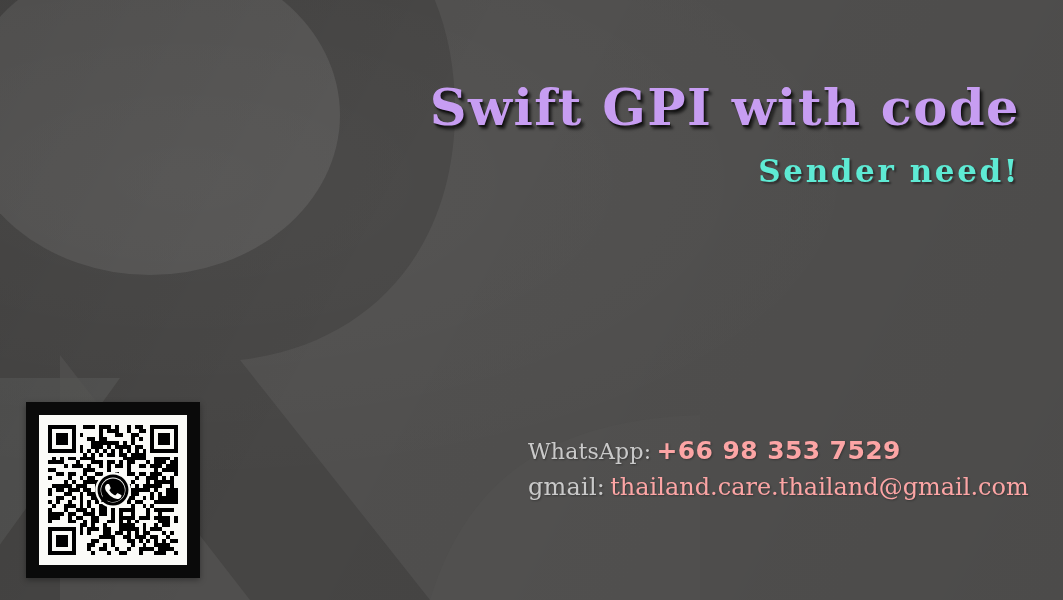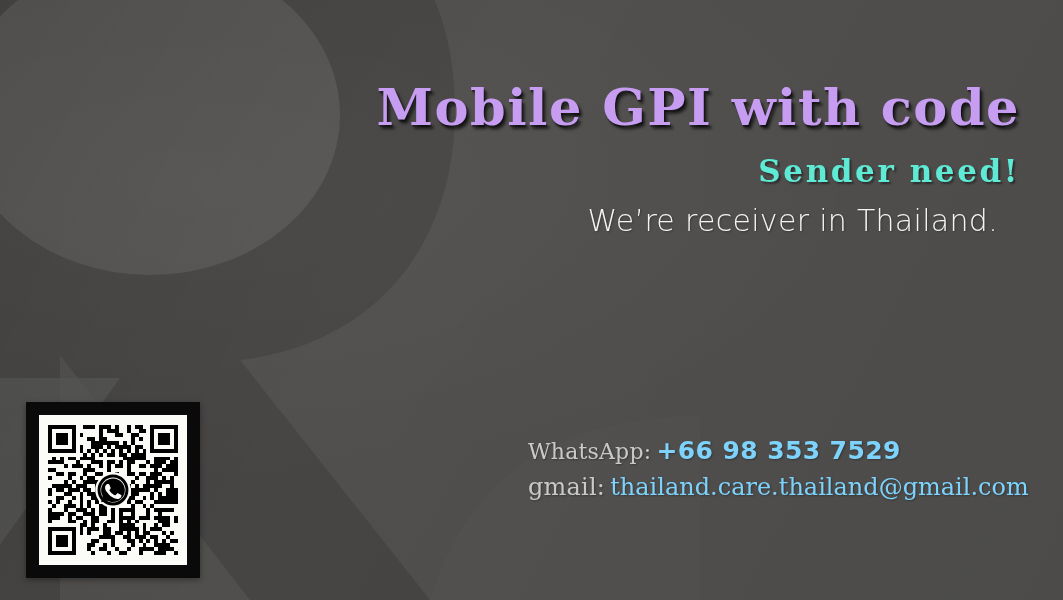--- a/index.html
+++ b/index.html
@@ -136,21 +136,21 @@
     text-shadow: 1px 1px 2px rgba(0,0,0,0.30);
   }
   .c-label {
     font-size: 22px;
     font-weight: 400;
     color: #c9c9c9;
     letter-spacing: 0.2px;
   }
   .c-value {
     font-size: 25px;
-    color: #7dd3fc;
+    color: #fca5a5;
   }
   .c-value.strong {
     font-family: "DejaVu Sans", sans-serif;
     font-weight: 700;
     font-size: 25px;
     letter-spacing: 0.4px;
   }
   .contact-row.link .c-label,
   .contact-row.email .c-label,
   .contact-row.email .c-value {
@@ -179,23 +179,22 @@
 
       <path d="M -120 378 L 120 378 L -40 600 L -120 600 Z" fill="#565554" opacity="0.75"></path>
 
       <path d="M 430 600 C 470 470 560 420 700 415 L 700 600 Z" fill="#545352" opacity="0.55"></path>
     </g>
   </svg>
 
   <div class="lighting"></div>
 
   <div class="headlines">
-    <h1 class="title">Mobile GPI with code</h1>
+    <h1 class="title">Swift GPI with code</h1>
     <div class="subtitle">Sender need!</div>
-    <div class="tagline">We’re receiver in Thailand.</div>
   </div>
 
   <div class="qr-frame">
     <div class="qr-inner">
       <svg class="qr-svg" viewBox="0 0 33 33" shape-rendering="crispEdges" aria-hidden="true">
         <rect width="33" height="33" fill="#fbfbf8"></rect>
         <g fill="#000000" id="qr-gen">
             <path d="M0 0h1v1h-1zM1 0h1v1h-1zM2 0h1v1h-1zM3 0h1v1h-1zM4 0h1v1h-1zM5 0h1v1h-1zM6 0h1v1h-1zM9 0h1v1h-1zM10 0h1v1h-1zM11 0h1v1h-1zM13 0h1v1h-1zM14 0h1v1h-1zM15 0h1v1h-1zM17 0h1v1h-1zM20 0h1v1h-1zM22 0h1v1h-1zM23 0h1v1h-1zM26 0h1v1h-1zM27 0h1v1h-1zM28 0h1v1h-1zM29 0h1v1h-1zM30 0h1v1h-1zM31 0h1v1h-1zM32 0h1v1h-1zM0 1h1v1h-1zM6 1h1v1h-1zM13 1h1v1h-1zM15 1h1v1h-1zM16 1h1v1h-1zM17 1h1v1h-1zM20 1h1v1h-1zM23 1h1v1h-1zM24 1h1v1h-1zM26 1h1v1h-1zM32 1h1v1h-1zM0 2h1v1h-1zM2 2h1v1h-1zM3 2h1v1h-1zM4 2h1v1h-1zM6 2h1v1h-1zM8 2h1v1h-1zM13 2h1v1h-1zM17 2h1v1h-1zM18 2h1v1h-1zM21 2h1v1h-1zM22 2h1v1h-1zM26 2h1v1h-1zM28 2h1v1h-1zM29 2h1v1h-1zM30 2h1v1h-1zM32 2h1v1h-1zM0 3h1v1h-1zM2 3h1v1h-1zM3 3h1v1h-1zM4 3h1v1h-1zM6 3h1v1h-1zM10 3h1v1h-1zM11 3h1v1h-1zM13 3h1v1h-1zM14 3h1v1h-1zM21 3h1v1h-1zM23 3h1v1h-1zM26 3h1v1h-1zM28 3h1v1h-1zM29 3h1v1h-1zM30 3h1v1h-1zM32 3h1v1h-1zM0 4h1v1h-1zM2 4h1v1h-1zM3 4h1v1h-1zM4 4h1v1h-1zM6 4h1v1h-1zM11 4h1v1h-1zM12 4h1v1h-1zM13 4h1v1h-1zM14 4h1v1h-1zM15 4h1v1h-1zM16 4h1v1h-1zM17 4h1v1h-1zM19 4h1v1h-1zM21 4h1v1h-1zM26 4h1v1h-1zM28 4h1v1h-1zM29 4h1v1h-1zM30 4h1v1h-1zM32 4h1v1h-1zM0 5h1v1h-1zM6 5h1v1h-1zM8 5h1v1h-1zM11 5h1v1h-1zM12 5h1v1h-1zM13 5h1v1h-1zM15 5h1v1h-1zM17 5h1v1h-1zM18 5h1v1h-1zM19 5h1v1h-1zM20 5h1v1h-1zM22 5h1v1h-1zM23 5h1v1h-1zM26 5h1v1h-1zM32 5h1v1h-1zM0 6h1v1h-1zM1 6h1v1h-1zM2 6h1v1h-1zM3 6h1v1h-1zM4 6h1v1h-1zM5 6h1v1h-1zM6 6h1v1h-1zM8 6h1v1h-1zM10 6h1v1h-1zM12 6h1v1h-1zM14 6h1v1h-1zM16 6h1v1h-1zM18 6h1v1h-1zM20 6h1v1h-1zM22 6h1v1h-1zM24 6h1v1h-1zM26 6h1v1h-1zM27 6h1v1h-1zM28 6h1v1h-1zM29 6h1v1h-1zM30 6h1v1h-1zM31 6h1v1h-1zM32 6h1v1h-1zM9 7h1v1h-1zM11 7h1v1h-1zM13 7h1v1h-1zM15 7h1v1h-1zM16 7h1v1h-1zM18 7h1v1h-1zM19 7h1v1h-1zM21 7h1v1h-1zM22 7h1v1h-1zM23 7h1v1h-1zM24 7h1v1h-1zM1 8h1v1h-1zM3 8h1v1h-1zM5 8h1v1h-1zM6 8h1v1h-1zM8 8h1v1h-1zM9 8h1v1h-1zM10 8h1v1h-1zM11 8h1v1h-1zM19 8h1v1h-1zM20 8h1v1h-1zM21 8h1v1h-1zM22 8h1v1h-1zM23 8h1v1h-1zM24 8h1v1h-1zM27 8h1v1h-1zM28 8h1v1h-1zM29 8h1v1h-1zM30 8h1v1h-1zM32 8h1v1h-1zM0 9h1v1h-1zM1 9h1v1h-1zM2 9h1v1h-1zM3 9h1v1h-1zM7 9h1v1h-1zM11 9h1v1h-1zM12 9h1v1h-1zM13 9h1v1h-1zM15 9h1v1h-1zM16 9h1v1h-1zM18 9h1v1h-1zM20 9h1v1h-1zM21 9h1v1h-1zM25 9h1v1h-1zM27 9h1v1h-1zM28 9h1v1h-1zM29 9h1v1h-1zM31 9h1v1h-1zM32 9h1v1h-1zM4 10h1v1h-1zM6 10h1v1h-1zM7 10h1v1h-1zM8 10h1v1h-1zM10 10h1v1h-1zM13 10h1v1h-1zM15 10h1v1h-1zM17 10h1v1h-1zM18 10h1v1h-1zM20 10h1v1h-1zM23 10h1v1h-1zM24 10h1v1h-1zM26 10h1v1h-1zM27 10h1v1h-1zM28 10h1v1h-1zM30 10h1v1h-1zM31 10h1v1h-1zM32 10h1v1h-1zM0 11h1v1h-1zM1 11h1v1h-1zM9 11h1v1h-1zM10 11h1v1h-1zM11 11h1v1h-1zM15 11h1v1h-1zM20 11h1v1h-1zM27 11h1v1h-1zM29 11h1v1h-1zM30 11h1v1h-1zM31 11h1v1h-1zM32 11h1v1h-1zM2 12h1v1h-1zM3 12h1v1h-1zM5 12h1v1h-1zM6 12h1v1h-1zM9 12h1v1h-1zM12 12h1v1h-1zM13 12h1v1h-1zM17 12h1v1h-1zM20 12h1v1h-1zM21 12h1v1h-1zM23 12h1v1h-1zM24 12h1v1h-1zM26 12h1v1h-1zM27 12h1v1h-1zM28 12h1v1h-1zM32 12h1v1h-1zM0 13h1v1h-1zM5 13h1v1h-1zM8 13h1v1h-1zM10 13h1v1h-1zM11 13h1v1h-1zM22 13h1v1h-1zM25 13h1v1h-1zM26 13h1v1h-1zM27 13h1v1h-1zM29 13h1v1h-1zM31 13h1v1h-1zM4 14h1v1h-1zM6 14h1v1h-1zM9 14h1v1h-1zM10 14h1v1h-1zM11 14h1v1h-1zM12 14h1v1h-1zM21 14h1v1h-1zM25 14h1v1h-1zM27 14h1v1h-1zM28 14h1v1h-1zM29 14h1v1h-1zM30 14h1v1h-1zM31 14h1v1h-1zM1 15h1v1h-1zM2 15h1v1h-1zM3 15h1v1h-1zM4 15h1v1h-1zM5 15h1v1h-1zM7 15h1v1h-1zM8 15h1v1h-1zM9 15h1v1h-1zM12 15h1v1h-1zM20 15h1v1h-1zM22 15h1v1h-1zM24 15h1v1h-1zM25 15h1v1h-1zM26 15h1v1h-1zM27 15h1v1h-1zM28 15h1v1h-1zM31 15h1v1h-1zM0 16h1v1h-1zM2 16h1v1h-1zM3 16h1v1h-1zM5 16h1v1h-1zM6 16h1v1h-1zM7 16h1v1h-1zM9 16h1v1h-1zM10 16h1v1h-1zM12 16h1v1h-1zM21 16h1v1h-1zM22 16h1v1h-1zM23 16h1v1h-1zM24 16h1v1h-1zM25 16h1v1h-1zM27 16h1v1h-1zM30 16h1v1h-1zM31 16h1v1h-1zM32 16h1v1h-1zM0 17h1v1h-1zM4 17h1v1h-1zM5 17h1v1h-1zM8 17h1v1h-1zM10 17h1v1h-1zM11 17h1v1h-1zM12 17h1v1h-1zM21 17h1v1h-1zM22 17h1v1h-1zM26 17h1v1h-1zM28 17h1v1h-1zM30 17h1v1h-1zM31 17h1v1h-1zM32 17h1v1h-1zM2 18h1v1h-1zM3 18h1v1h-1zM6 18h1v1h-1zM8 18h1v1h-1zM11 18h1v1h-1zM12 18h1v1h-1zM20 18h1v1h-1zM21 18h1v1h-1zM24 18h1v1h-1zM26 18h1v1h-1zM28 18h1v1h-1zM29 18h1v1h-1zM30 18h1v1h-1zM31 18h1v1h-1zM32 18h1v1h-1zM0 19h1v1h-1zM2 19h1v1h-1zM5 19h1v1h-1zM8 19h1v1h-1zM10 19h1v1h-1zM12 19h1v1h-1zM20 19h1v1h-1zM22 19h1v1h-1zM23 19h1v1h-1zM27 19h1v1h-1zM28 19h1v1h-1zM29 19h1v1h-1zM30 19h1v1h-1zM31 19h1v1h-1zM32 19h1v1h-1zM1 20h1v1h-1zM4 20h1v1h-1zM5 20h1v1h-1zM6 20h1v1h-1zM8 20h1v1h-1zM10 20h1v1h-1zM13 20h1v1h-1zM14 20h1v1h-1zM21 20h1v1h-1zM24 20h1v1h-1zM26 20h1v1h-1zM0 21h1v1h-1zM4 21h1v1h-1zM7 21h1v1h-1zM8 21h1v1h-1zM9 21h1v1h-1zM11 21h1v1h-1zM13 21h1v1h-1zM14 21h1v1h-1zM16 21h1v1h-1zM18 21h1v1h-1zM19 21h1v1h-1zM20 21h1v1h-1zM21 21h1v1h-1zM25 21h1v1h-1zM27 21h1v1h-1zM28 21h1v1h-1zM29 21h1v1h-1zM30 21h1v1h-1zM31 21h1v1h-1zM0 22h1v1h-1zM1 22h1v1h-1zM2 22h1v1h-1zM3 22h1v1h-1zM5 22h1v1h-1zM6 22h1v1h-1zM9 22h1v1h-1zM10 22h1v1h-1zM11 22h1v1h-1zM13 22h1v1h-1zM14 22h1v1h-1zM16 22h1v1h-1zM18 22h1v1h-1zM21 22h1v1h-1zM25 22h1v1h-1zM28 22h1v1h-1zM0 23h1v1h-1zM1 23h1v1h-1zM2 23h1v1h-1zM5 23h1v1h-1zM7 23h1v1h-1zM8 23h1v1h-1zM11 23h1v1h-1zM12 23h1v1h-1zM16 23h1v1h-1zM18 23h1v1h-1zM19 23h1v1h-1zM20 23h1v1h-1zM21 23h1v1h-1zM23 23h1v1h-1zM24 23h1v1h-1zM25 23h1v1h-1zM27 23h1v1h-1zM28 23h1v1h-1zM29 23h1v1h-1zM30 23h1v1h-1zM32 23h1v1h-1zM0 24h1v1h-1zM5 24h1v1h-1zM6 24h1v1h-1zM9 24h1v1h-1zM11 24h1v1h-1zM12 24h1v1h-1zM15 24h1v1h-1zM16 24h1v1h-1zM18 24h1v1h-1zM20 24h1v1h-1zM22 24h1v1h-1zM28 24h1v1h-1zM29 24h1v1h-1zM30 24h1v1h-1zM32 24h1v1h-1zM8 25h1v1h-1zM9 25h1v1h-1zM11 25h1v1h-1zM14 25h1v1h-1zM18 25h1v1h-1zM19 25h1v1h-1zM20 25h1v1h-1zM21 25h1v1h-1zM24 25h1v1h-1zM27 25h1v1h-1zM29 25h1v1h-1zM30 25h1v1h-1zM0 26h1v1h-1zM1 26h1v1h-1zM2 26h1v1h-1zM3 26h1v1h-1zM4 26h1v1h-1zM5 26h1v1h-1zM6 26h1v1h-1zM8 26h1v1h-1zM10 26h1v1h-1zM11 26h1v1h-1zM12 26h1v1h-1zM14 26h1v1h-1zM15 26h1v1h-1zM18 26h1v1h-1zM19 26h1v1h-1zM20 26h1v1h-1zM21 26h1v1h-1zM22 26h1v1h-1zM24 26h1v1h-1zM26 26h1v1h-1zM27 26h1v1h-1zM28 26h1v1h-1zM0 27h1v1h-1zM6 27h1v1h-1zM8 27h1v1h-1zM10 27h1v1h-1zM14 27h1v1h-1zM15 27h1v1h-1zM17 27h1v1h-1zM18 27h1v1h-1zM20 27h1v1h-1zM22 27h1v1h-1zM24 27h1v1h-1zM25 27h1v1h-1zM29 27h1v1h-1zM31 27h1v1h-1zM0 28h1v1h-1zM2 28h1v1h-1zM3 28h1v1h-1zM4 28h1v1h-1zM6 28h1v1h-1zM13 28h1v1h-1zM14 28h1v1h-1zM15 28h1v1h-1zM16 28h1v1h-1zM19 28h1v1h-1zM20 28h1v1h-1zM22 28h1v1h-1zM23 28h1v1h-1zM24 28h1v1h-1zM26 28h1v1h-1zM27 28h1v1h-1zM30 28h1v1h-1zM0 29h1v1h-1zM2 29h1v1h-1zM3 29h1v1h-1zM4 29h1v1h-1zM6 29h1v1h-1zM11 29h1v1h-1zM12 29h1v1h-1zM16 29h1v1h-1zM20 29h1v1h-1zM21 29h1v1h-1zM23 29h1v1h-1zM25 29h1v1h-1zM27 29h1v1h-1zM29 29h1v1h-1zM31 29h1v1h-1zM32 29h1v1h-1zM0 30h1v1h-1zM2 30h1v1h-1zM3 30h1v1h-1zM4 30h1v1h-1zM6 30h1v1h-1zM10 30h1v1h-1zM11 30h1v1h-1zM14 30h1v1h-1zM16 30h1v1h-1zM21 30h1v1h-1zM24 30h1v1h-1zM27 30h1v1h-1zM28 30h1v1h-1zM29 30h1v1h-1zM30 30h1v1h-1zM0 31h1v1h-1zM6 31h1v1h-1zM10 31h1v1h-1zM13 31h1v1h-1zM14 31h1v1h-1zM17 31h1v1h-1zM20 31h1v1h-1zM23 31h1v1h-1zM24 31h1v1h-1zM25 31h1v1h-1zM26 31h1v1h-1zM28 31h1v1h-1zM29 31h1v1h-1zM30 31h1v1h-1zM31 31h1v1h-1zM0 32h1v1h-1zM1 32h1v1h-1zM2 32h1v1h-1zM3 32h1v1h-1zM4 32h1v1h-1zM5 32h1v1h-1zM6 32h1v1h-1zM11 32h1v1h-1zM15 32h1v1h-1zM18 32h1v1h-1zM19 32h1v1h-1zM23 32h1v1h-1zM27 32h1v1h-1zM28 32h1v1h-1zM29 32h1v1h-1zM32 32h1v1h-1z" fill="#000000"></path>
           </g>
       </svg>

